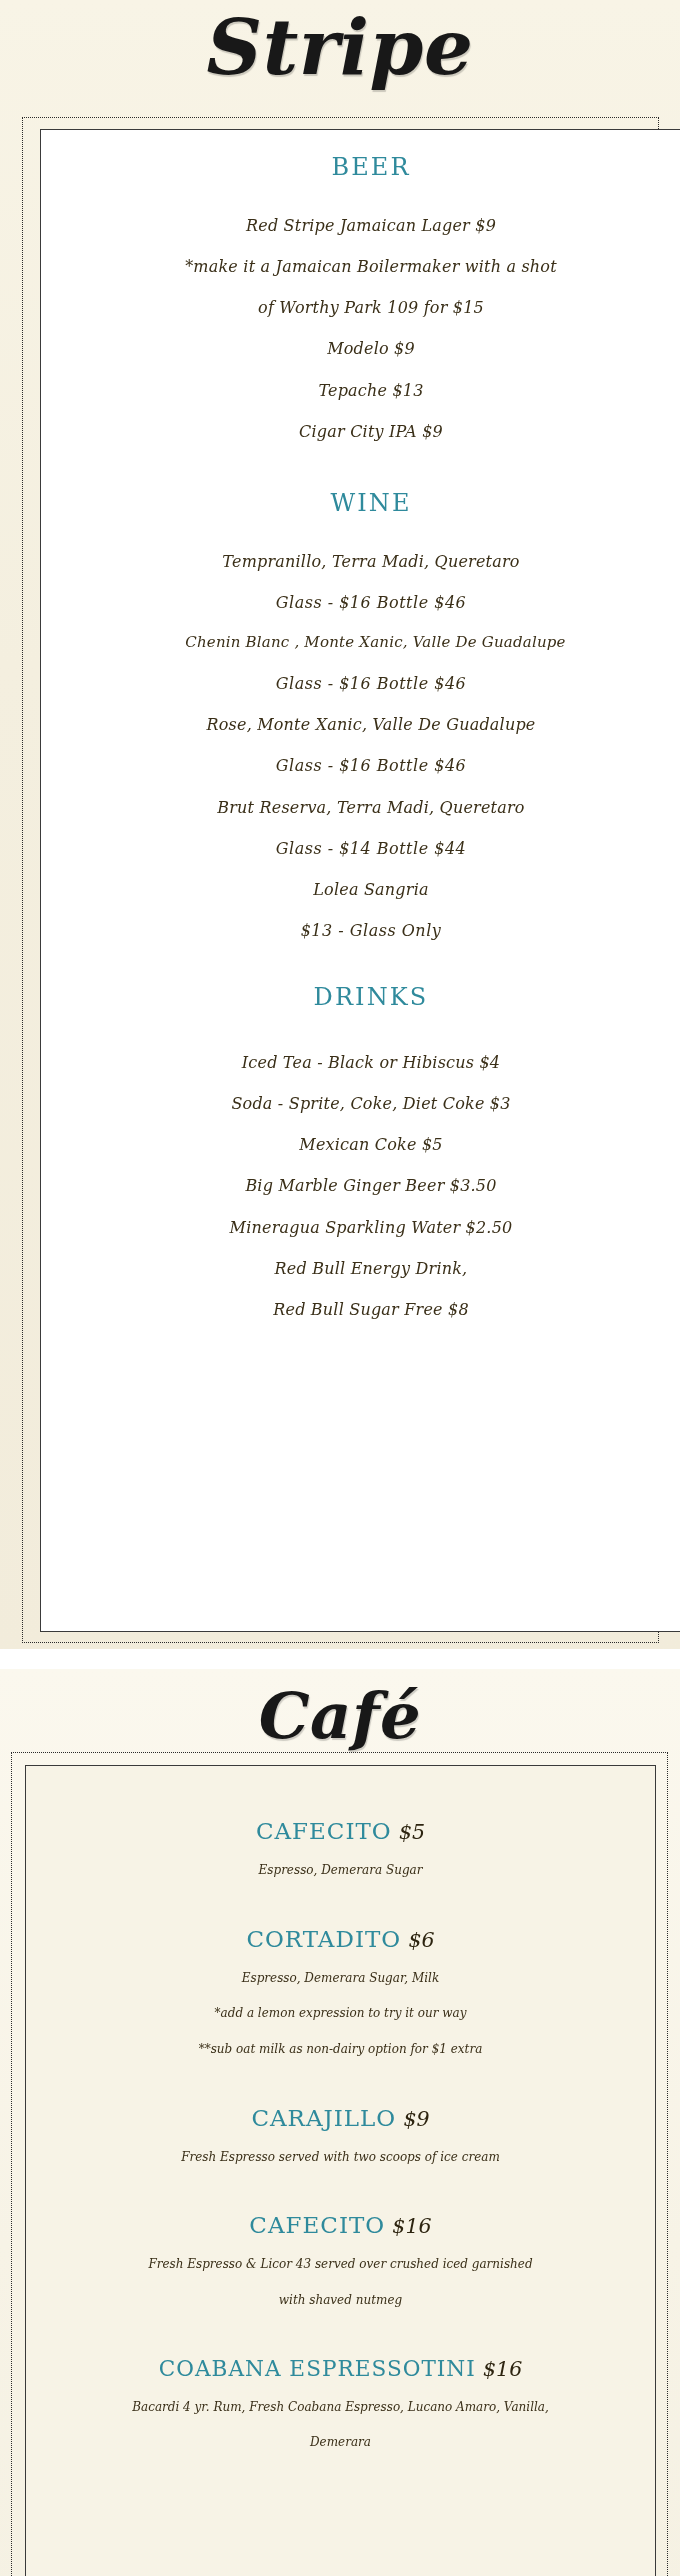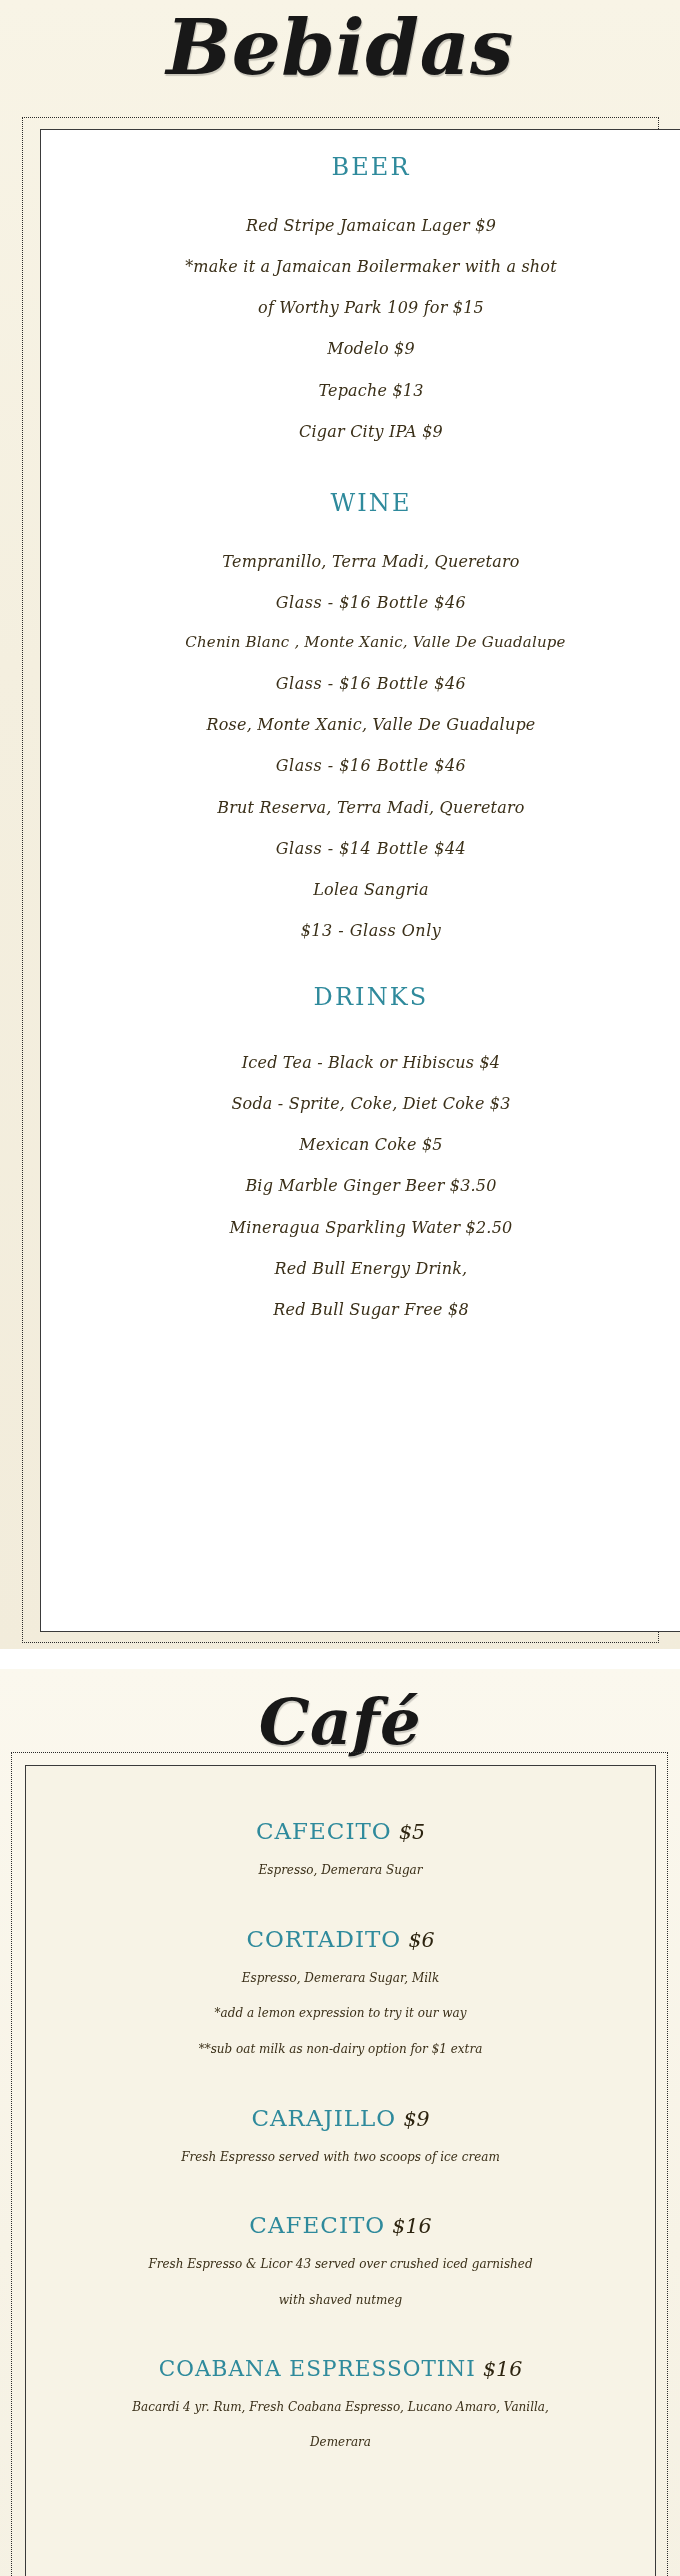--- a/index.html
+++ b/index.html
@@ -59,21 +59,21 @@
   }
   .title-bebidas {
     font-size: 77px;
     line-height: 1;
     padding-top: 9.3px;
     text-shadow: 1px 1.5px 1px rgba(0,0,0,0.18);
   }
   .title-cafe {
     font-size: 64px;
     line-height: 1;
-    padding-top: 21px;
+    padding-top: 15px;
     text-shadow: 1px 1.5px 1px rgba(0,0,0,0.18);
   }
 
   
   .frame-outer {
     position: absolute;
     border: 1.5px dotted #2b2b2b;
     box-sizing: border-box;
   }
   .frame-inner {
@@ -176,21 +176,21 @@
   }
   .cafe-block { margin-bottom: 17.5px; }
   .cafe-espresso .cafe-item-head { font-size: 21.6px; }
 </style>
 </head>
 <body>
 
 <div class="page">
 
   <div class="panel panel-bebidas">
-    <div class="menu-title title-bebidas">Bebidas</div>
+    <div class="menu-title title-bebidas">Stripe</div>
   </div>
 
   <div class="frame-outer bebidas-frame-outer"></div>
   <div class="frame-inner bebidas-frame-inner">
 
     <div class="content beb-content" style="top:0;">
 
       <div class="sp-44"></div>
 
       <div class="blk">

